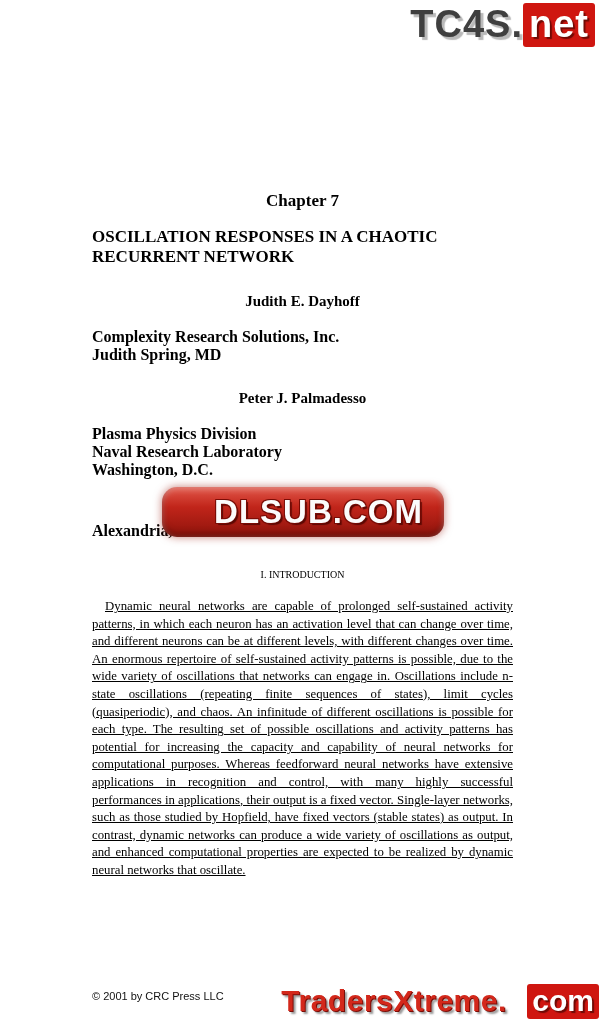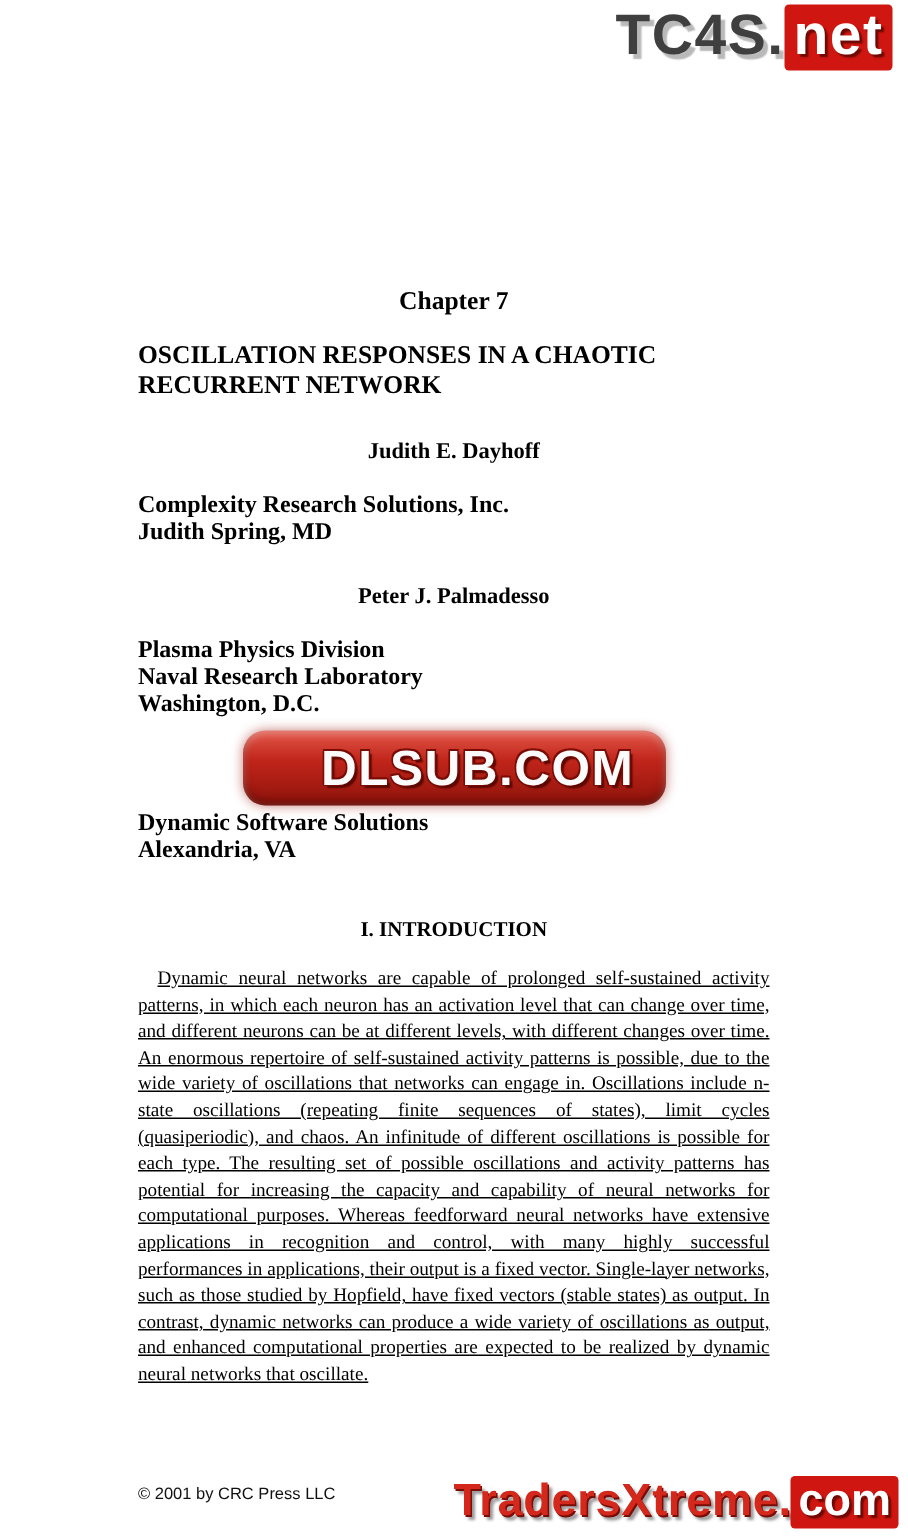--- a/index.html
+++ b/index.html
@@ -47,24 +47,24 @@
     font-weight: bold;
     font-size: 16px;
     line-height: 18px;
     margin: 0;
   }
   .affil.first {
     padding-top: 18px;
   }
   .section-heading {
     text-align: center;
-    font-weight: bold;
-    font-size: 14px;
+    font-weight: normal;
+    font-size: 10px;
     line-height: 18px;
-    margin: 12px;
+    margin: 2px;
     padding-top: 24px;
   }
   .body-paragraph {
     margin: 14px 0 0 0;
     font-size: 12.8px;
     line-height: 17.6px;
     text-align: justify;
     text-indent: 13px;
     text-decoration: underline;
   }
@@ -161,20 +161,21 @@
   .wm-bottom .dot {
     color: var(--traders_red, #d3281b);
     text-shadow: 1px 1px 0 #7a0c06, 3px 3px 2px #9a9a9a;
   }
   .wm-bottom .suffix {
     color: #ffffff;
     background: var(--badge_red, #cf1610);
     padding: 0 5px 2px 5px;
     border-radius: 3px;
     text-shadow: 2px 2px 1px #6e0a05;
+    margin-left: 21px;
   }
 </style>
 </head>
 <body>
 
 <div class="page">
 
   <div class="wm-top">
     <span class="main">TC4S</span><span class="dot">.</span><span class="suffix">net</span>
   </div>
@@ -192,21 +193,20 @@
 
     <div class="author-block">
       <p class="author-name">Peter J. Palmadesso</p>
       <p class="affil first">Plasma Physics Division</p>
       <p class="affil">Naval Research Laboratory</p>
       <p class="affil">Washington, D.C.</p>
     </div>
 
     <div class="author-block">
       <p class="author-name">Fred Richards</p>
-      <p class="affil first">Dynamic Software Solutions</p>
       <p class="affil">Alexandria, VA</p>
     </div>
 
     <p class="section-heading">I. INTRODUCTION</p>
 
     <p class="body-paragraph">Dynamic neural networks are capable of prolonged self-sustained activity patterns, in which each neuron has an activation level that can change over time, and different neurons can be at different levels, with different changes over time. An enormous repertoire of self-sustained activity patterns is possible, due to the wide variety of oscillations that networks can engage in.  Oscillations include n-state oscillations (repeating finite sequences of states), limit cycles (quasiperiodic), and chaos.   An infinitude of different oscillations is possible for each type.  The resulting set of possible oscillations and activity patterns has potential for increasing the capacity and capability of neural networks for computational purposes.  Whereas feedforward neural networks have extensive applications in recognition and control, with many highly successful performances in applications, their output is a fixed vector.   Single-layer networks, such as those studied by Hopfield, have fixed vectors (stable states) as output. In contrast, dynamic networks can produce a wide variety of oscillations as output, and enhanced computational properties are expected to be realized by dynamic neural networks that oscillate.</p>
   </div>
 
   <div class="wm-mid">
     <span class="banner-text">DLSUB.COM</span>

